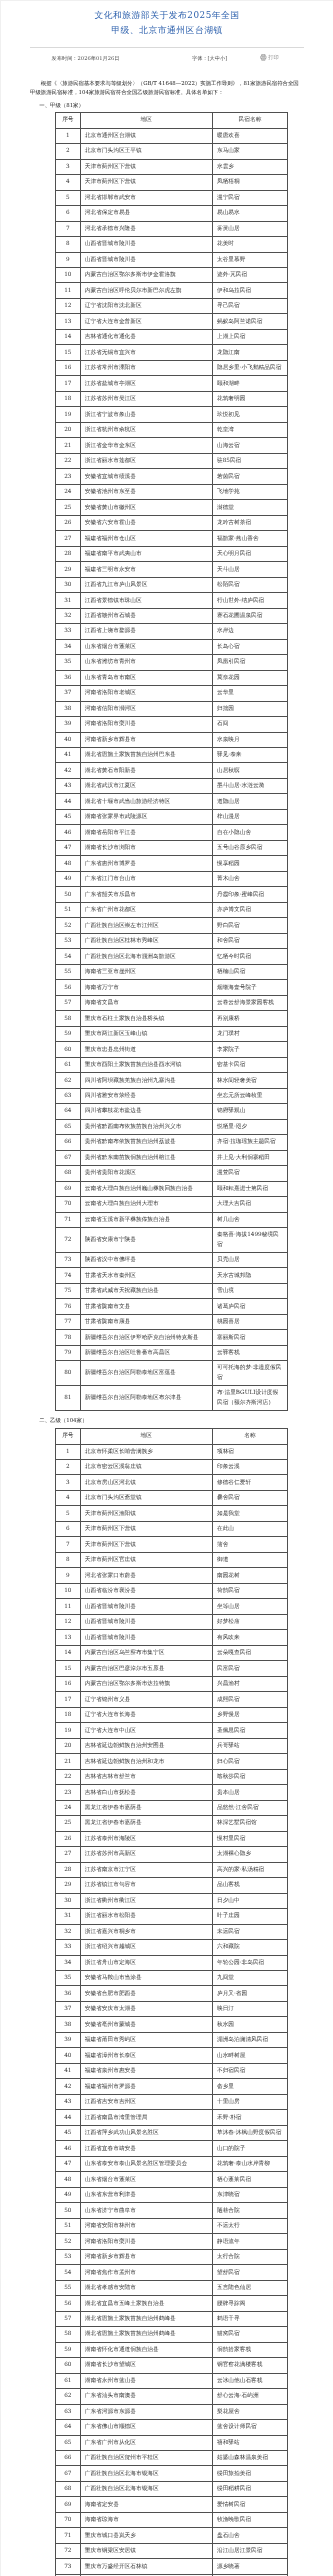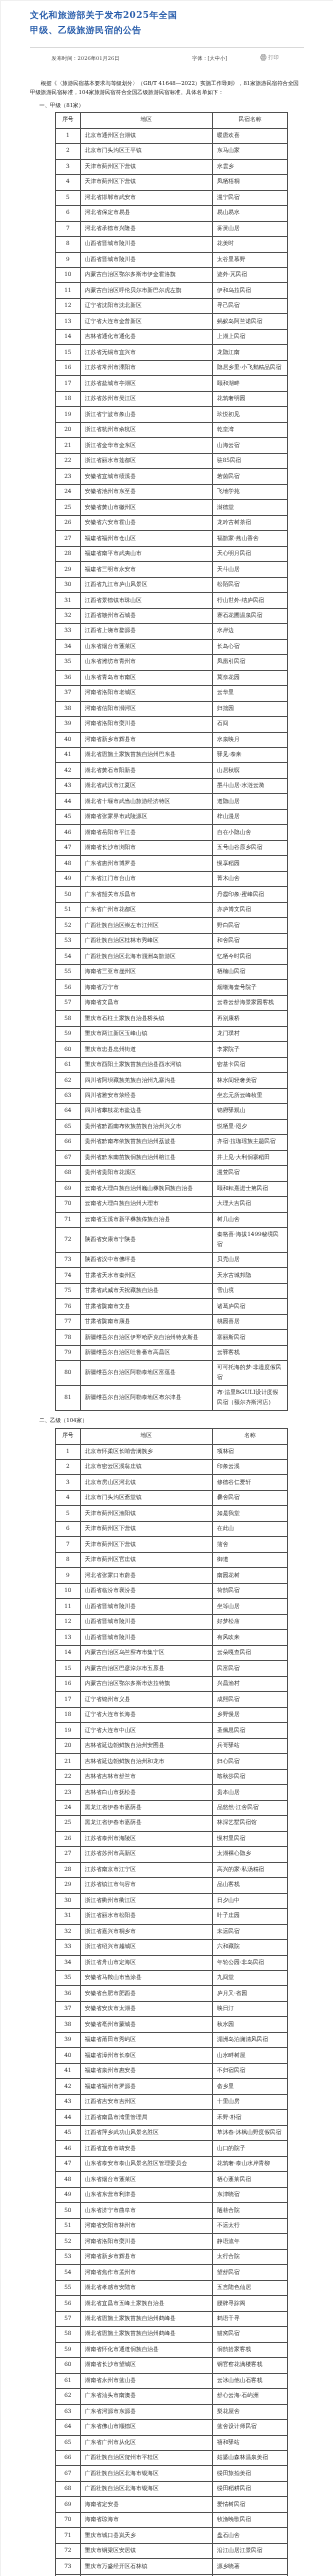--- a/index.html
+++ b/index.html
@@ -1,20 +1,20 @@
 <!DOCTYPE html>
 <html style="font-size:8.2px"><head>
 <meta charset="utf-8">
 <style>
   html,body{margin:0;padding:0;background:#ffffff;}
   body{font-family:"DejaVu Serif","Liberation Serif",serif;color:#333;}
   .page{width:334px;margin:0 auto;background:#fff;min-height:3054px;box-sizing:border-box;
         padding:0 29px 15.5px 29px;position:relative;border:0.5px solid #f0f0f0;}
-  h1.title{margin:7.2px 0 0;color:#2b5fac;font-size:8.8px;line-height:15px;
-           font-weight:bold;letter-spacing:0.5px;}
+  h1.title{margin:7.2px 0 0;text-align:center;color:#2b5fac;font-size:8.8px;line-height:15px;
+           font-weight:normal;letter-spacing:0.5px;}
   .divider{border-top:0.5px solid #d9d9d9;margin-top:8.8px;}
   .meta{position:relative;height:9.3px;margin-top:7.2px;font-size:5.2px;color:#4a4a4a;}
   .meta .publish{position:absolute;left:21.6px;top:0;}
   .meta .fontctl{position:absolute;left:162px;top:0;}
   .meta .fontctl .opts{cursor:pointer;}
   .meta .print{position:absolute;left:230px;top:-1px;color:#8a8a8a;cursor:pointer;}
   .meta .print svg{vertical-align:-1.5px;margin-right:1.5px;}
   p.intro{margin:14.4px 0 0;font-size:5.4px;line-height:9.3px;text-indent:2em;color:#1a1a1a;}
   .section-title{margin:4.1px 0 0 9.3px;font-size:5.4px;color:#1a1a1a;}
   table.roster{border-collapse:collapse;margin:3.6px 0 0 25px;table-layout:fixed;}
@@ -29,21 +29,21 @@
   table.roster th.h1{width:123px;}
   table.roster th.h2{width:66px;}
 </style>
 </head>
 <body>
 
 <div class="page">
 
   <h1 class="title">
     <span>文化和旅游部关于发布2025年全国</span><br>
-    <span>甲级、乙级旅游民宿的公告</span>
+    <span>甲级、北京市通州区台湖镇</span>
   </h1>
 
   <div class="divider"></div>
 
   <div class="meta">
     <span class="publish">
       <span>发布时间：</span><span>2026年01月26日</span>
     </span>
     <span class="fontctl">
       <span>字体：</span><span class="opts">[大中小]</span>

